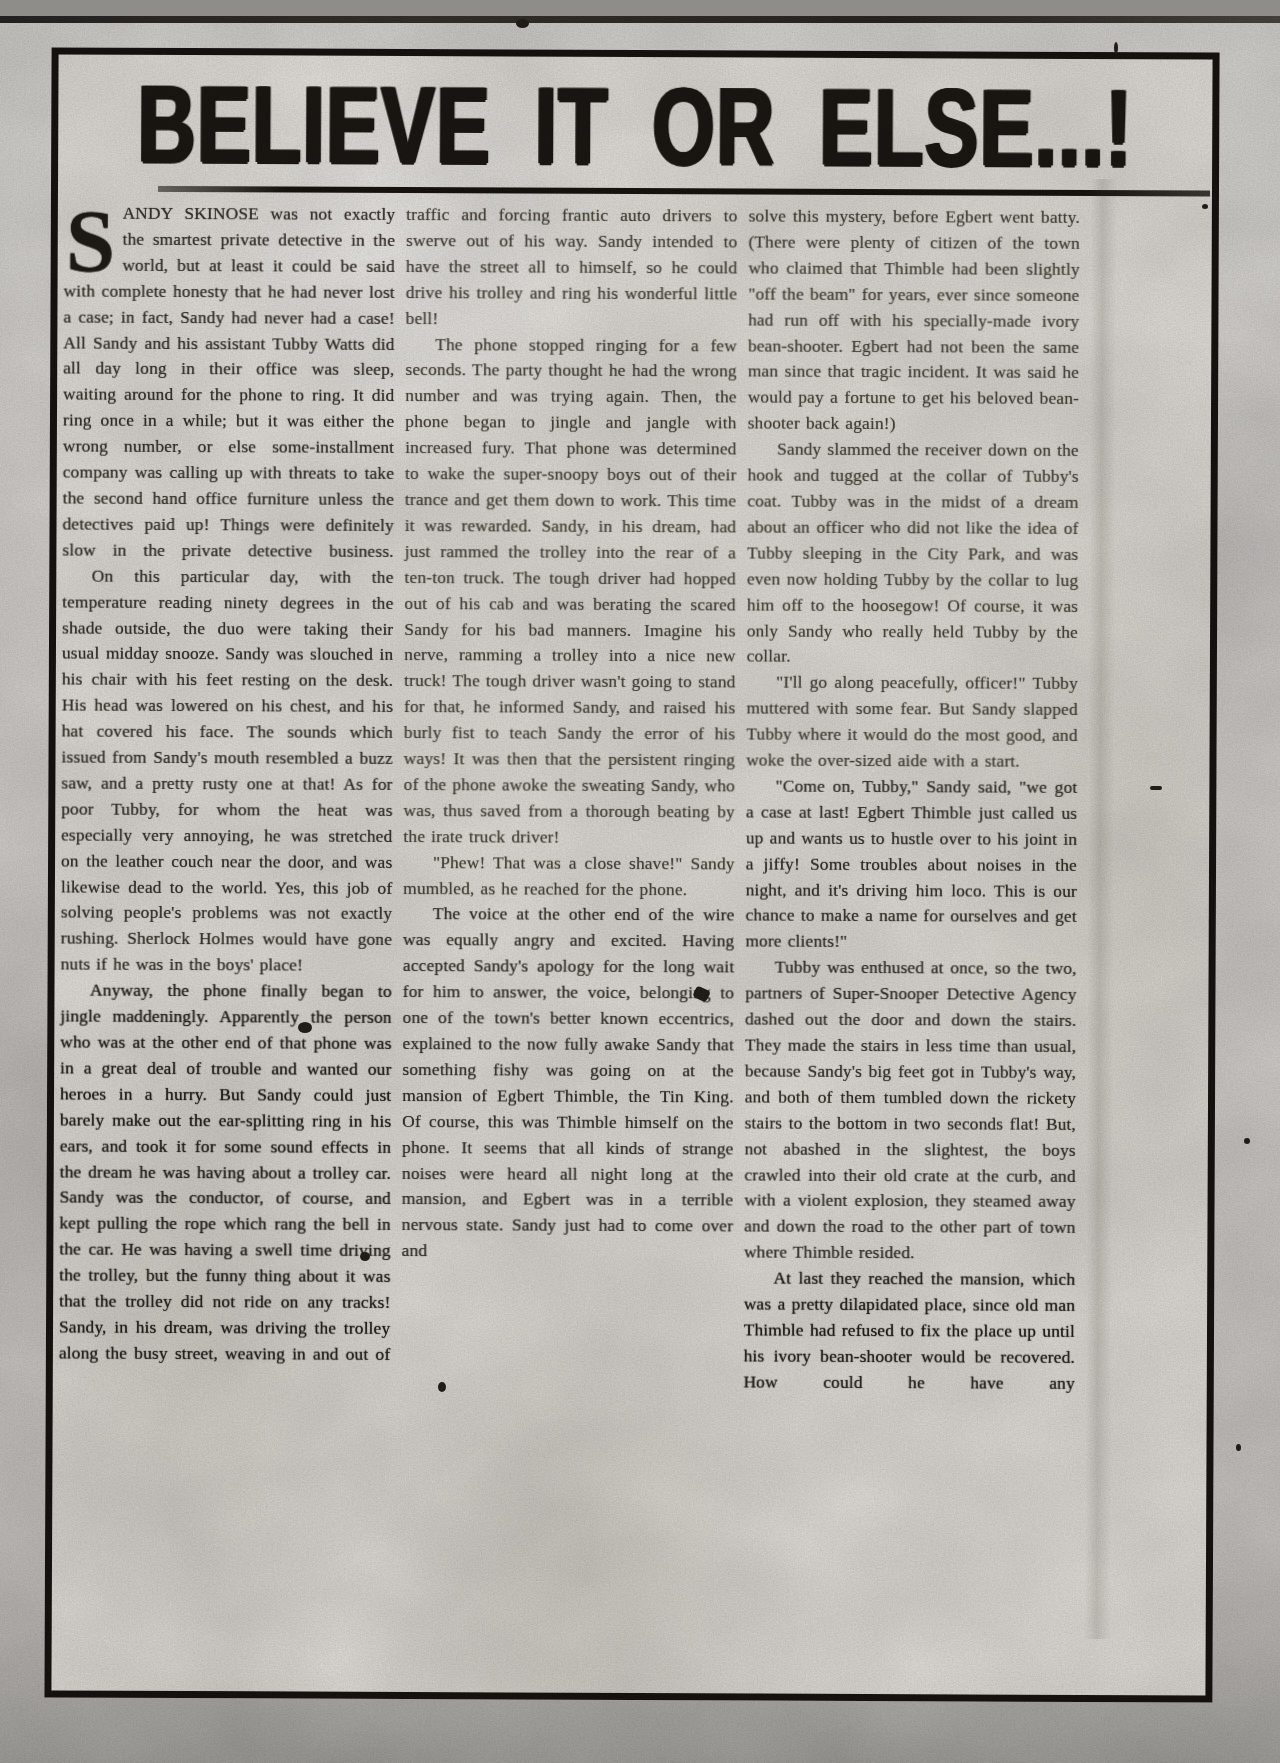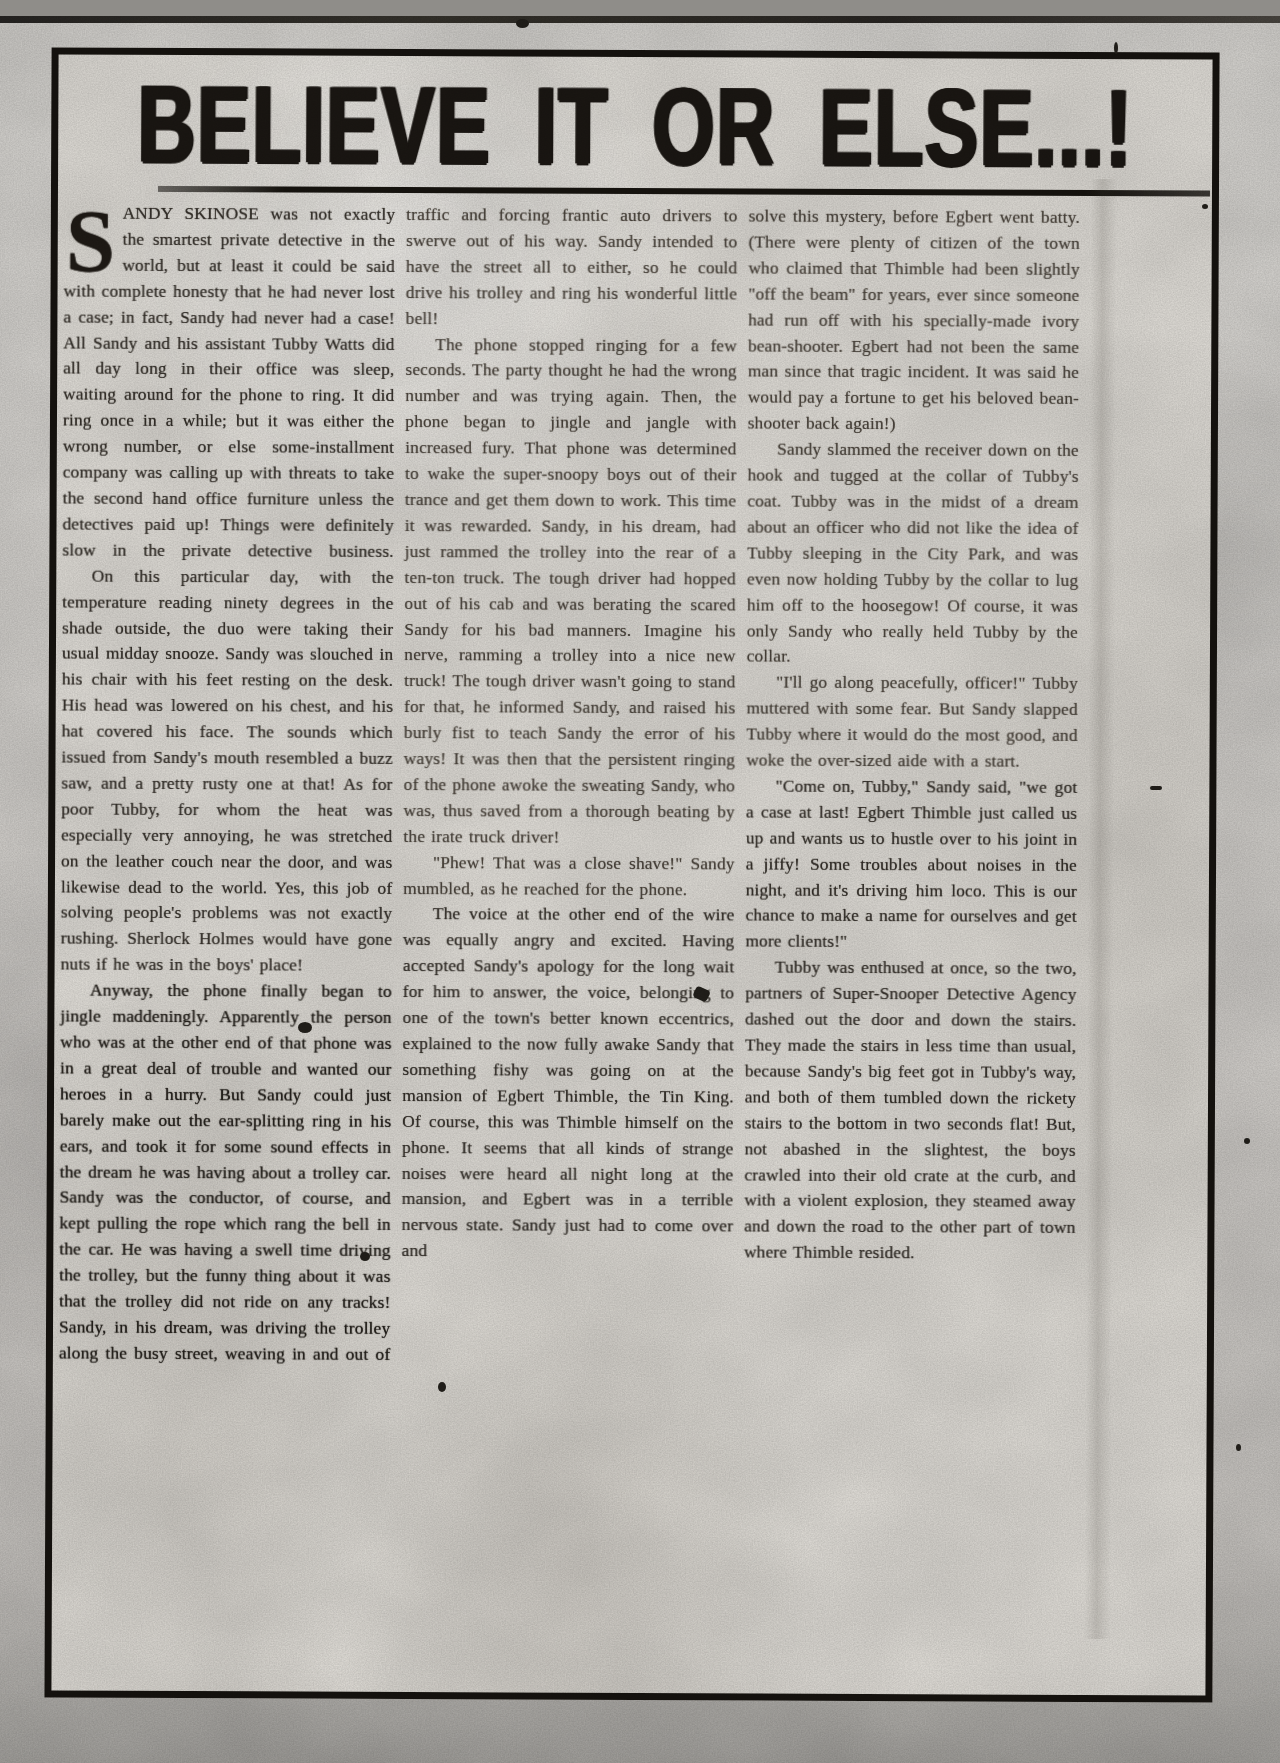--- a/index.html
+++ b/index.html
@@ -109,32 +109,33 @@
 
     <div class="columns">
 
       <div class="col">
         <p class="para runon"><span class="dropcap">S</span><span>ANDY SKINOSE was not exactly the smartest private detective in the world, but at least it could be said with complete honesty that he had never lost a case; in fact, Sandy had never had a case! All Sandy and his assistant Tubby Watts did all day long in their office was sleep, waiting around for the phone to ring. It did ring once in a while; but it was either the wrong number, or else some-installment company was calling up with threats to take the second hand office furniture unless the detectives paid up! Things were definitely slow in the private detective business.</span></p>
         <p class="para indent">On this particular day, with the temperature reading ninety degrees in the shade outside, the duo were taking their usual midday snooze. Sandy was slouched in his chair with his feet resting on the desk. His head was lowered on his chest, and his hat covered his face. The sounds which issued from Sandy's mouth resembled a buzz saw, and a pretty rusty one at that! As for poor Tubby, for whom the heat was especially very annoying, he was stretched on the leather couch near the door, and was likewise dead to the world. Yes, this job of solving people's problems was not exactly rushing. Sherlock Holmes would have gone nuts if he was in the boys' place!</p>
         <p class="para indent smudge runon">Anyway, the phone finally began to jingle maddeningly. Apparently the person who was at the other end of that phone was in a great deal of trouble and wanted our heroes in a hurry. But Sandy could just barely make out the ear-splitting ring in his ears, and took it for some sound effects in the dream he was having about a trolley car. Sandy was the conductor, of course, and kept pulling the rope which rang the bell in the car. He was having a swell time driving the trolley, but the funny thing about it was that the trolley did not ride on any tracks! Sandy, in his dream, was driving the trolley along the busy street, weaving in and out of</p>
       </div>
 
       <div class="col">
-        <p class="para faded">traffic and forcing frantic auto drivers to swerve out of his way. Sandy intended to have the street all to either, so he could drive his trolley and ring his wonderful little bell!</p>
+        <p class="para faded">traffic and forcing frantic auto drivers to swerve out of his way. Sandy intended to have the street all to himself, so he could drive his trolley and ring his wonderful little bell!</p>
         <p class="para indent faded">The phone stopped ringing for a few seconds. The party thought he had the wrong number and was trying again. Then, the phone began to jingle and jangle with increased fury. That phone was determined to wake the super-snoopy boys out of their trance and get them down to work. This time it was rewarded. Sandy, in his dream, had just rammed the trolley into the rear of a ten-ton truck. The tough driver had hopped out of his cab and was berating the scared Sandy for his bad manners. Imagine his nerve, ramming a trolley into a nice new truck! The tough driver wasn't going to stand for that, he informed Sandy, and raised his burly fist to teach Sandy the error of his ways! It was then that the persistent ringing of the phone awoke the sweating Sandy, who was, thus saved from a thorough beating by the irate truck driver!</p>
         <p class="para indent faded">"Phew! That was a close shave!" Sandy mumbled, as he reached for the phone.</p>
         <p class="para indent runon">The voice at the other end of the wire was equally angry and excited. Having accepted Sandy's apology for the long wait for him to answer, the voice, belonging to one of the town's better known eccentrics, explained to the now fully awake Sandy that something fishy was going on at the mansion of Egbert Thimble, the Tin King. Of course, this was Thimble himself on the phone. It seems that all kinds of strange noises were heard all night long at the mansion, and Egbert was in a terrible nervous state. Sandy just had to come over and</p>
       </div>
 
       <div class="col">
         <p class="para faded">solve this mystery, before Egbert went batty. (There were plenty of citizen of the town who claimed that Thimble had been slightly "off the beam" for years, ever since someone had run off with his specially-made ivory bean-shooter. Egbert had not been the same man since that tragic incident. It was said he would pay a fortune to get his beloved bean-shooter back again!)</p>
         <p class="para indent faded">Sandy slammed the receiver down on the hook and tugged at the collar of Tubby's coat. Tubby was in the midst of a dream about an officer who did not like the idea of Tubby sleeping in the City Park, and was even now holding Tubby by the collar to lug him off to the hoosegow! Of course, it was only Sandy who really held Tubby by the collar.</p>
         <p class="para indent faded">"I'll go along peacefully, officer!" Tubby muttered with some fear. But Sandy slapped Tubby where it would do the most good, and woke the over-sized aide with a start.</p>
         <p class="para indent">"Come on, Tubby," Sandy said, "we got a case at last! Egbert Thimble just called us up and wants us to hustle over to his joint in a jiffy! Some troubles about noises in the night, and it's driving him loco. This is our chance to make a name for ourselves and get more clients!"</p>
         <p class="para indent">Tubby was enthused at once, so the two, partners of Super-Snooper Detective Agency dashed out the door and down the stairs. They made the stairs in less time than usual, because Sandy's big feet got in Tubby's way, and both of them tumbled down the rickety stairs to the bottom in two seconds flat! But, not abashed in the slightest, the boys crawled into their old crate at the curb, and with a violent explosion, they steamed away and down the road to the other part of town where Thimble resided.</p>
+        <p class="para indent smudge runon">At last they reached the mansion, which was a pretty dilapidated place, since old man Thimble had refused to fix the place up until his ivory bean-shooter would be recovered. How could he have any</p>
       </div>
 
     </div>
   </div>
 
   <div class="speck" style="left:516px;top:3px;width:13px;height:9px;"></div>
   <div class="speck" style="left:1114px;top:26px;width:4px;height:12px;"></div>
   <div class="speck" style="left:298px;top:1006px;width:14px;height:11px;"></div>
   <div class="speck" style="left:694px;top:972px;width:15px;height:12px;transform:rotate(25deg);border-radius:30%;"></div>
   <div class="speck" style="left:360px;top:1236px;width:10px;height:9px;"></div>

